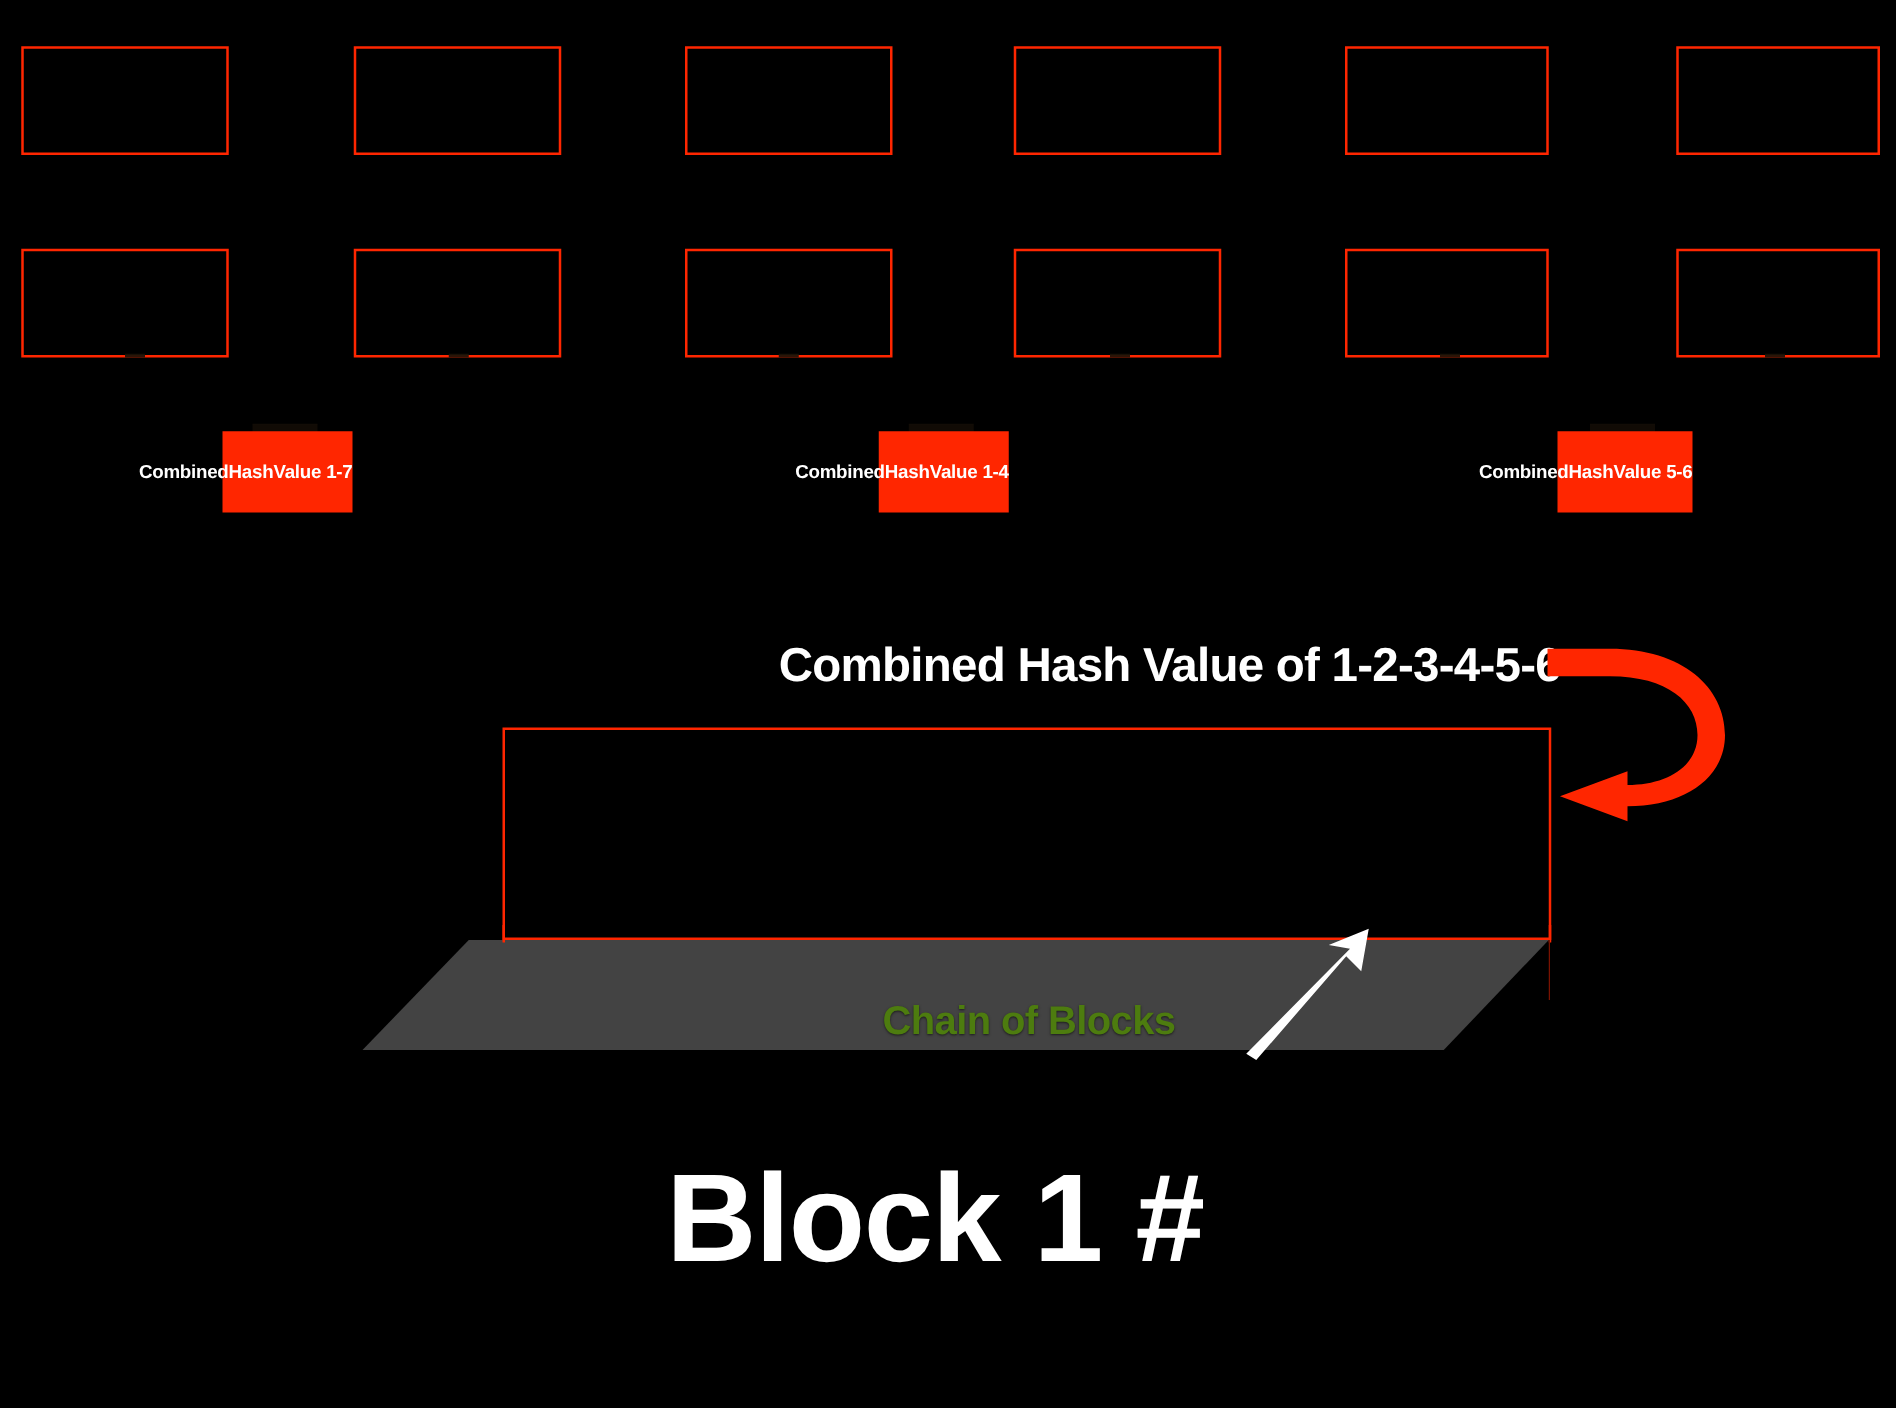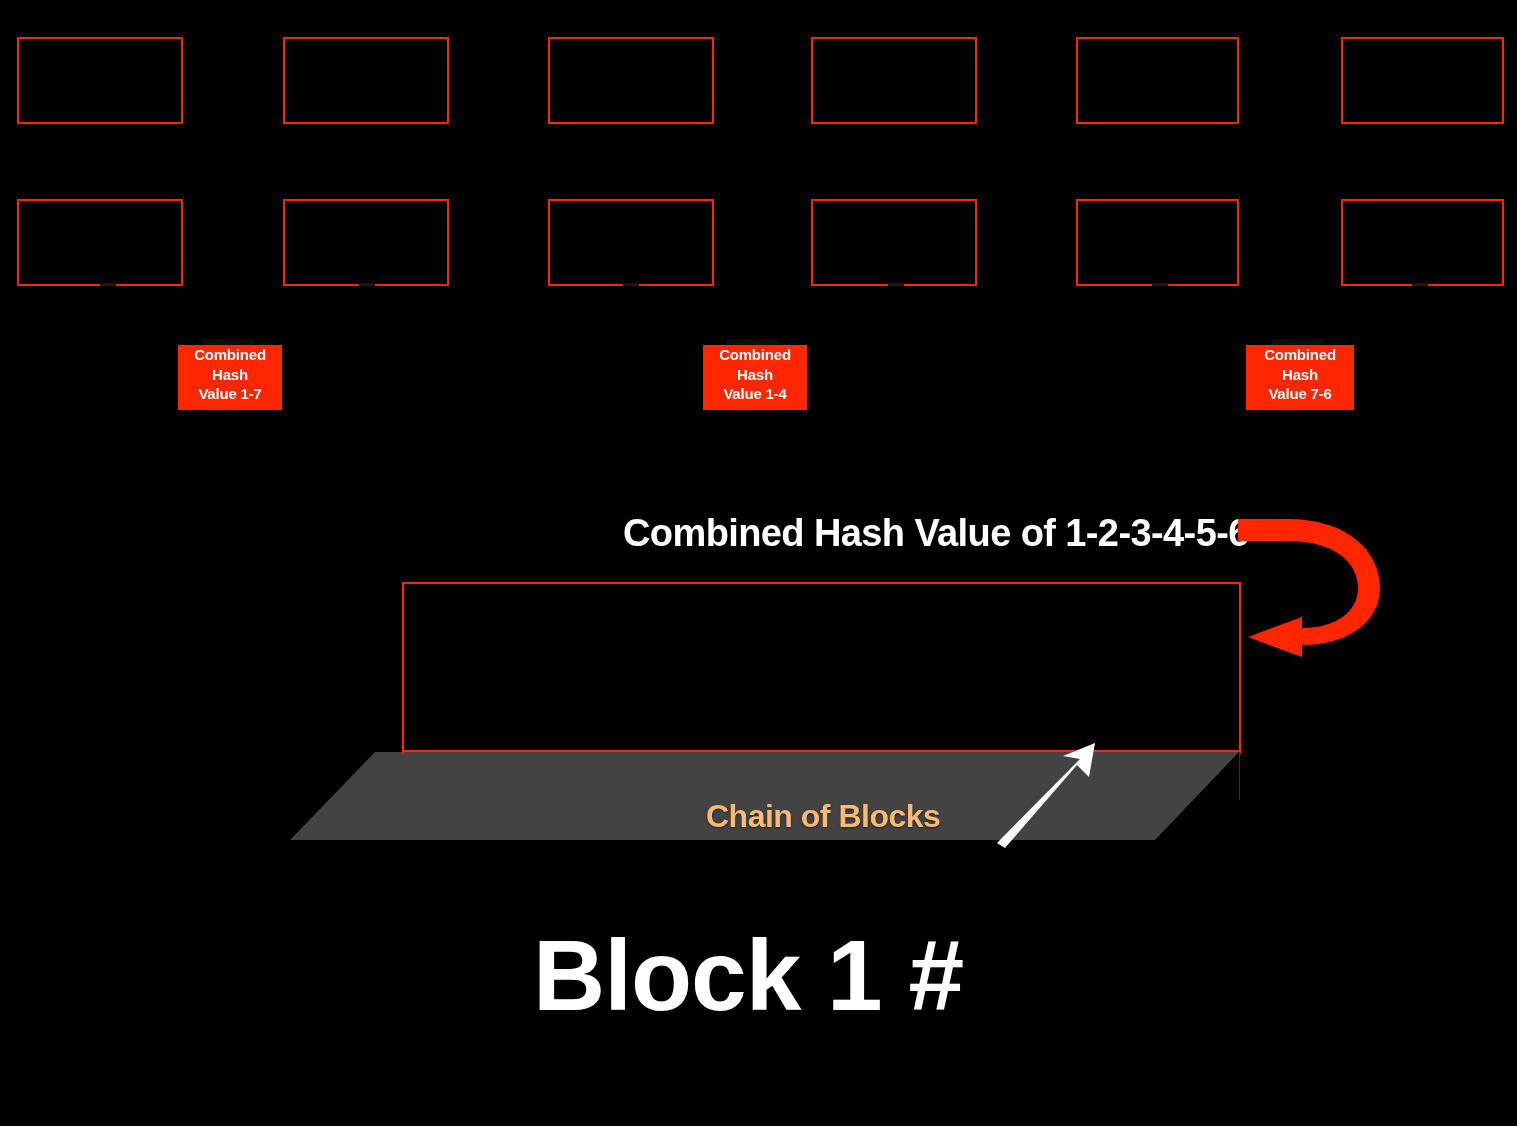--- a/index.html
+++ b/index.html
@@ -35,23 +35,22 @@
   
   .combined-box {
     position: absolute;
     background: #ff2600;
     color: #ffffff;
     font-weight: bold;
     font-size: 15px;
     line-height: 1.30;
     text-align: center;
     display: flex;
-    flex-direction: column;
     align-items: center;
-    justify-content: flex-start;
+    justify-content: flex-end;
     box-sizing: border-box;
     box-shadow: 3px 4px 6px rgba(0,0,0,0.85);
     letter-spacing: -0.2px;
   }
   .combined-box .cb-line { display: block; white-space: nowrap; }
 
   
   .notch {
     position: absolute;
     height: 7px;
@@ -76,21 +75,21 @@
     box-sizing: border-box;
   }
 
   
   #curved-arrow {
     position: absolute;
     pointer-events: none;
   }
   #chain-label {
     position: absolute;
-    color: #fdba74;
+    color: #4d7c0f;
     font-weight: bold;
     font-size: 32px;
     white-space: nowrap;
     letter-spacing: -0.5px;
     text-shadow: 0 1px 2px rgba(0,0,0,0.6);
   }
   #chain-arrow { position: absolute; pointer-events: none; }
 
   
   #block-caption {
@@ -149,21 +148,21 @@
     <div class="combined-box" style="left:703px;top:345px;width:104px;height:65px;">
       <span class="cb-line">Combined</span>
       <span class="cb-line">Hash</span>
       <span class="cb-line">Value 1-4</span>
     </div>
 
     <div class="notch" style="left:1272px;top:339px;width:52px;"></div>
     <div class="combined-box" style="left:1246px;top:345px;width:108px;height:65px;">
       <span class="cb-line">Combined</span>
       <span class="cb-line">Hash</span>
-      <span class="cb-line">Value 7-6</span>
+      <span class="cb-line">Value 5-6</span>
     </div>
   </div>
 
   <div class="big-title" style="left:623px;top:512px;">Combined Hash Value of 1-2-3-4-5-6</div>
 
   <svg id="curved-arrow" style="left:1230px;top:500px;" width="180" height="180" viewBox="0 0 180 180">
     <path d="M 8 19
              L 58 19
              C 116 19, 150 50, 150 88
              C 150 122, 118 145, 72 145

